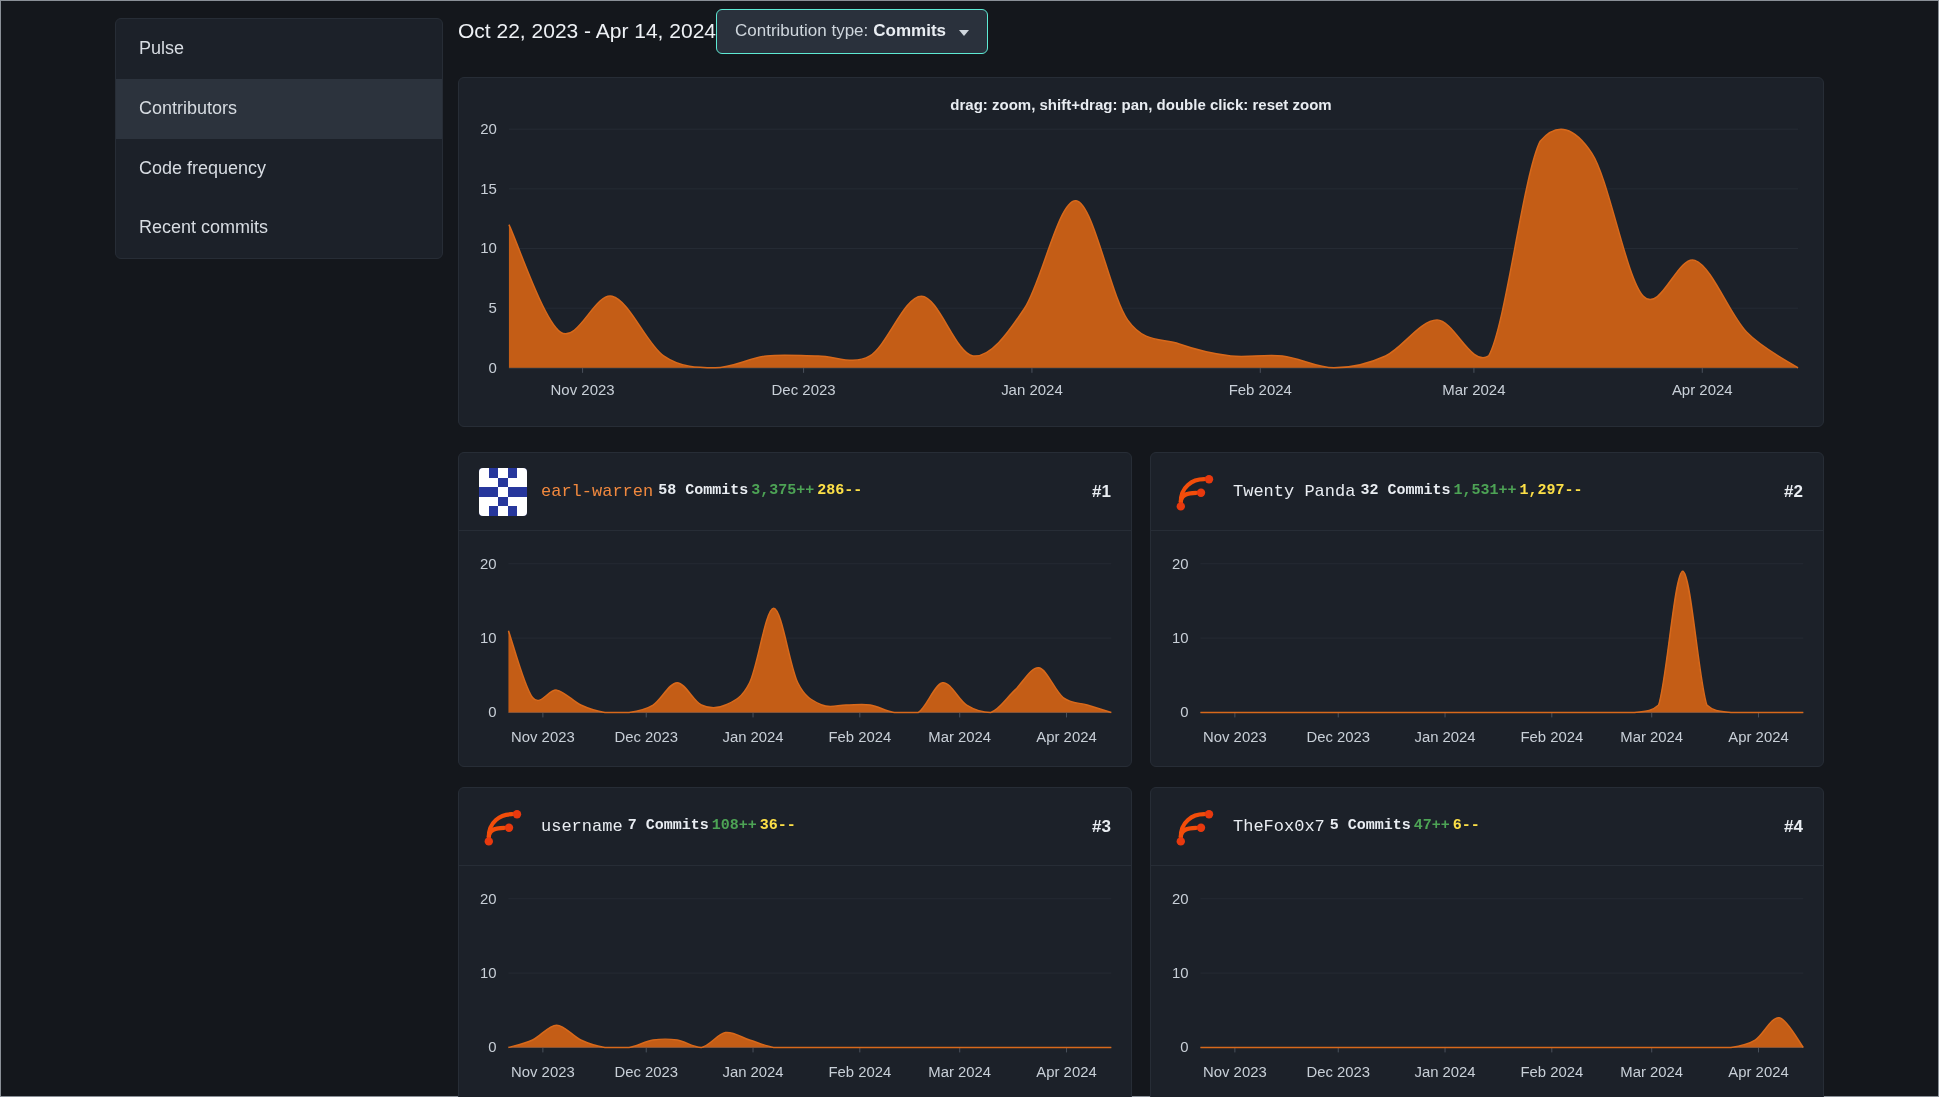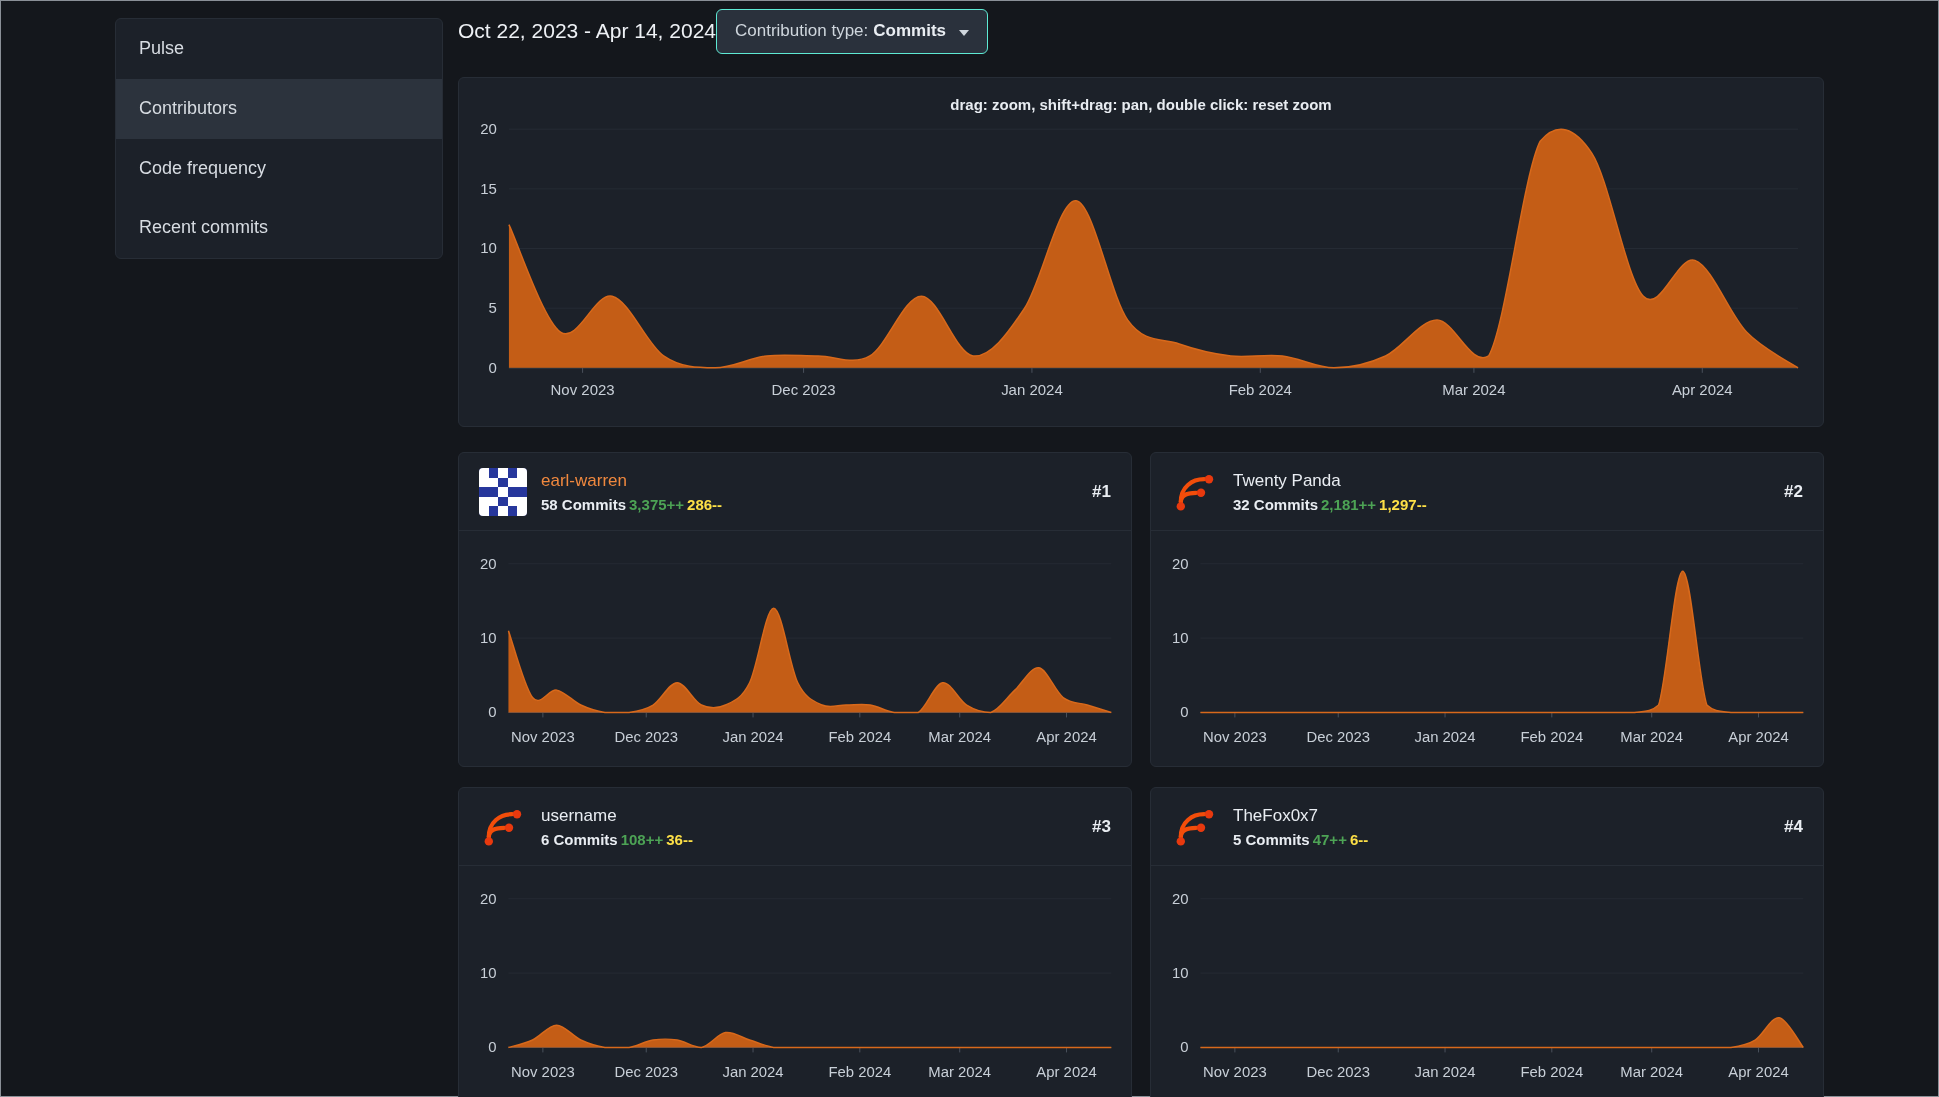--- a/index.html
+++ b/index.html
@@ -53,21 +53,21 @@
     margin-top: 25px; display: grid;
     grid-template-columns: 674px 674px; gap: 20px 18px;
   }
   .contrib-card { position: relative; height: 315px; }
   .contrib-header {
     display: flex; align-items: center; height: 78px; padding: 0 20px; gap: 14px;
     border-bottom: 1px solid #272d36;
   }
   .avatar { width: 48px; height: 48px; border-radius: 4px; flex: none; overflow: hidden; }
   .avatar svg { width: 100%; height: 100%; display: block; }
-  .cinfo { display: flex; flex-direction: column; gap: 5px; }
+  .cinfo { display: flex; flex-direction: row; gap: 5px; font-family: Liberation Mono, monospace; }
   .cname { font-size: 17px; color: #e9edf2; cursor: pointer; }
   .cname.orange { color: #f0883e; }
   .cstats { font-size: 15px; font-weight: bold; color: #e9edf2; display: flex; gap: 3px; }
   .cstats .add { color: #4da355; }
   .cstats .del { color: #fde047; }
   .rank { margin-left: auto; font-size: 17px; font-weight: bold; color: #e9edf2; }
   .chart-region { position: absolute; left: 0; right: 0; top: 78px; bottom: 0; }
 
   svg.chart text { font-family: "Liberation Sans", sans-serif; fill: #c8cfd7; }
 </style>
@@ -186,21 +186,21 @@
               <path d="M4.9 17 C4.9 13 9 12.4 12.6 12.4" stroke="#f24d0a" stroke-width="2.1" fill="none" stroke-linecap="round"></path>
               <circle cx="4.9" cy="19.2" r="2.1" fill="#e8390e"></circle>
               <circle cx="19" cy="5.6" r="2.1" fill="#e8390e"></circle>
               <circle cx="15" cy="12.4" r="2.1" fill="#e8390e"></circle>
             </svg>
           </span>
           <span class="cinfo">
             <span class="cname">Twenty Panda</span>
             <span class="cstats">
               <span>32 Commits</span>
-              <span class="add">2,181++</span>
+              <span class="add">1,531++</span>
               <span class="del">1,297--</span>
             </span>
           </span>
           <span class="rank">#2</span>
         </div>
         <div class="chart-region"><svg class="chart" viewBox="0 0 674 237" width="100%" height="100%">
               <line x1="48" y1="183" x2="656" y2="183" stroke="#4a515c" stroke-width="1"></line>
               <text x="36" y="188" text-anchor="end" font-size="15">0</text>
               <line x1="48" y1="108" x2="656" y2="108" stroke="#252b34" stroke-width="1"></line>
               <text x="36" y="113" text-anchor="end" font-size="15">10</text>
@@ -230,21 +230,21 @@
               <path d="M4.9 17 C4.9 9.5 10.5 5.6 16.6 5.6" stroke="#f24d0a" stroke-width="2.1" fill="none" stroke-linecap="round"></path>
               <path d="M4.9 17 C4.9 13 9 12.4 12.6 12.4" stroke="#f24d0a" stroke-width="2.1" fill="none" stroke-linecap="round"></path>
               <circle cx="4.9" cy="19.2" r="2.1" fill="#e8390e"></circle>
               <circle cx="19" cy="5.6" r="2.1" fill="#e8390e"></circle>
               <circle cx="15" cy="12.4" r="2.1" fill="#e8390e"></circle>
             </svg>
           </span>
           <span class="cinfo">
             <span class="cname">username</span>
             <span class="cstats">
-              <span>6 Commits</span>
+              <span>7 Commits</span>
               <span class="add">108++</span>
               <span class="del">36--</span>
             </span>
           </span>
           <span class="rank">#3</span>
         </div>
         <div class="chart-region"><svg class="chart" viewBox="0 0 674 237" width="100%" height="100%">
               <line x1="48" y1="183" x2="656" y2="183" stroke="#4a515c" stroke-width="1"></line>
               <text x="36" y="188" text-anchor="end" font-size="15">0</text>
               <line x1="48" y1="108" x2="656" y2="108" stroke="#252b34" stroke-width="1"></line>

